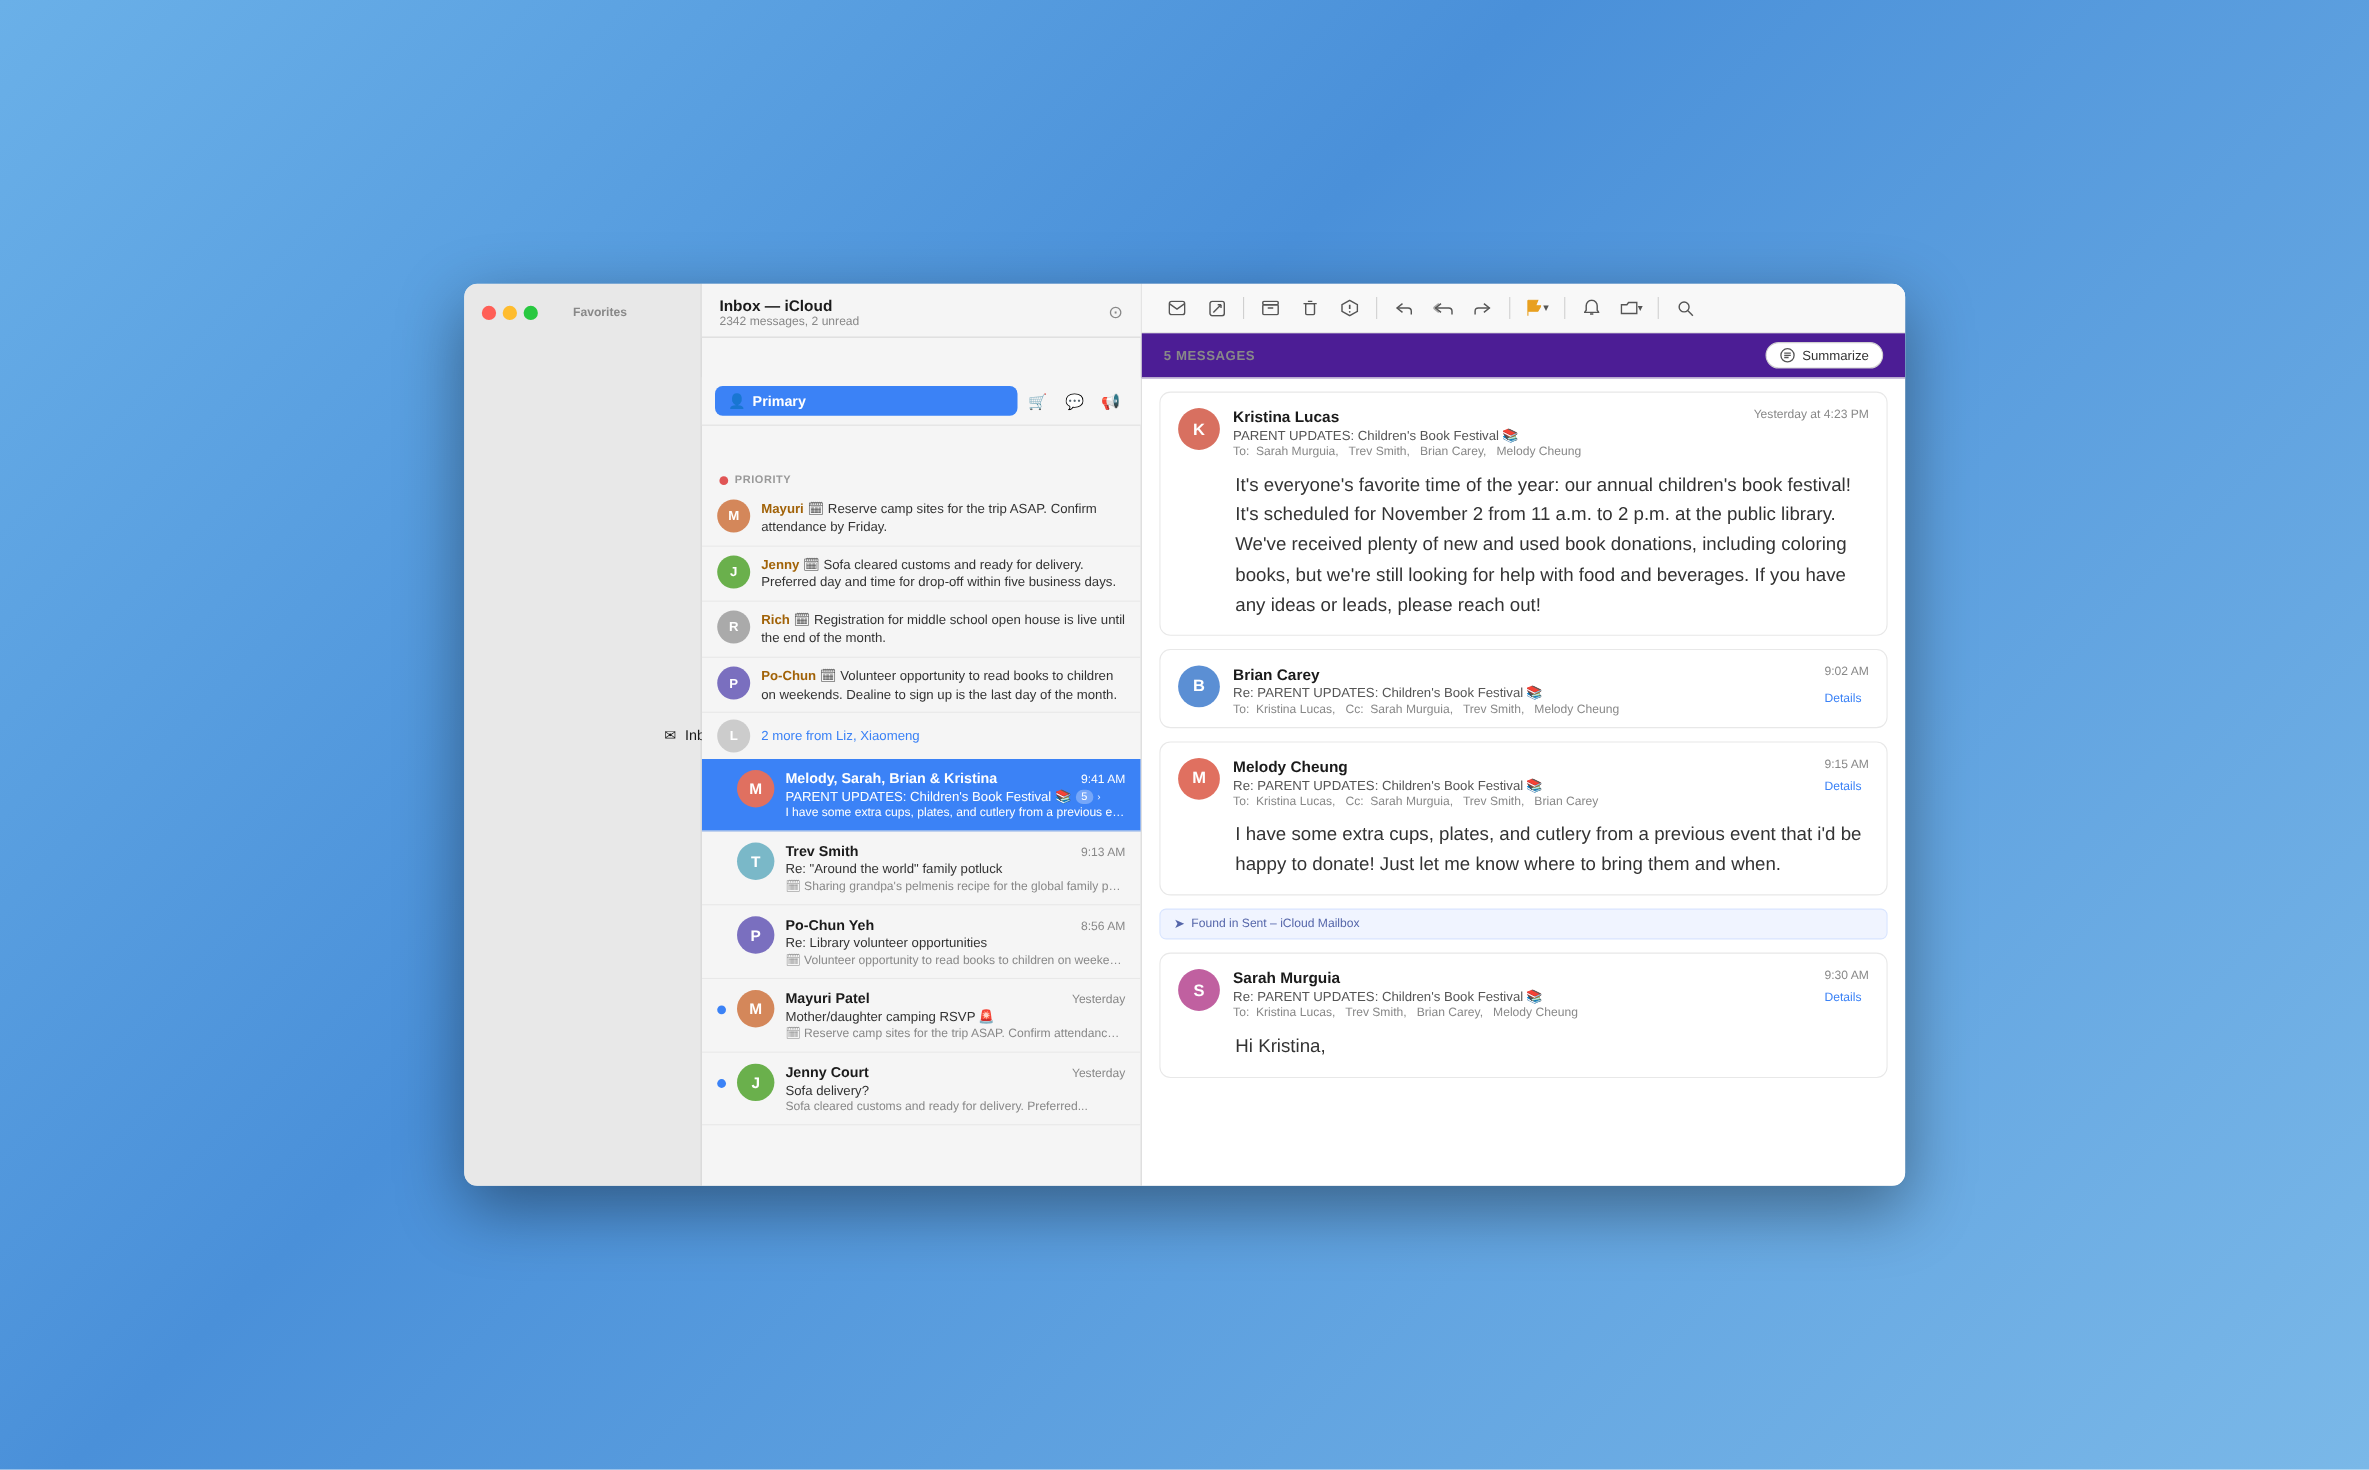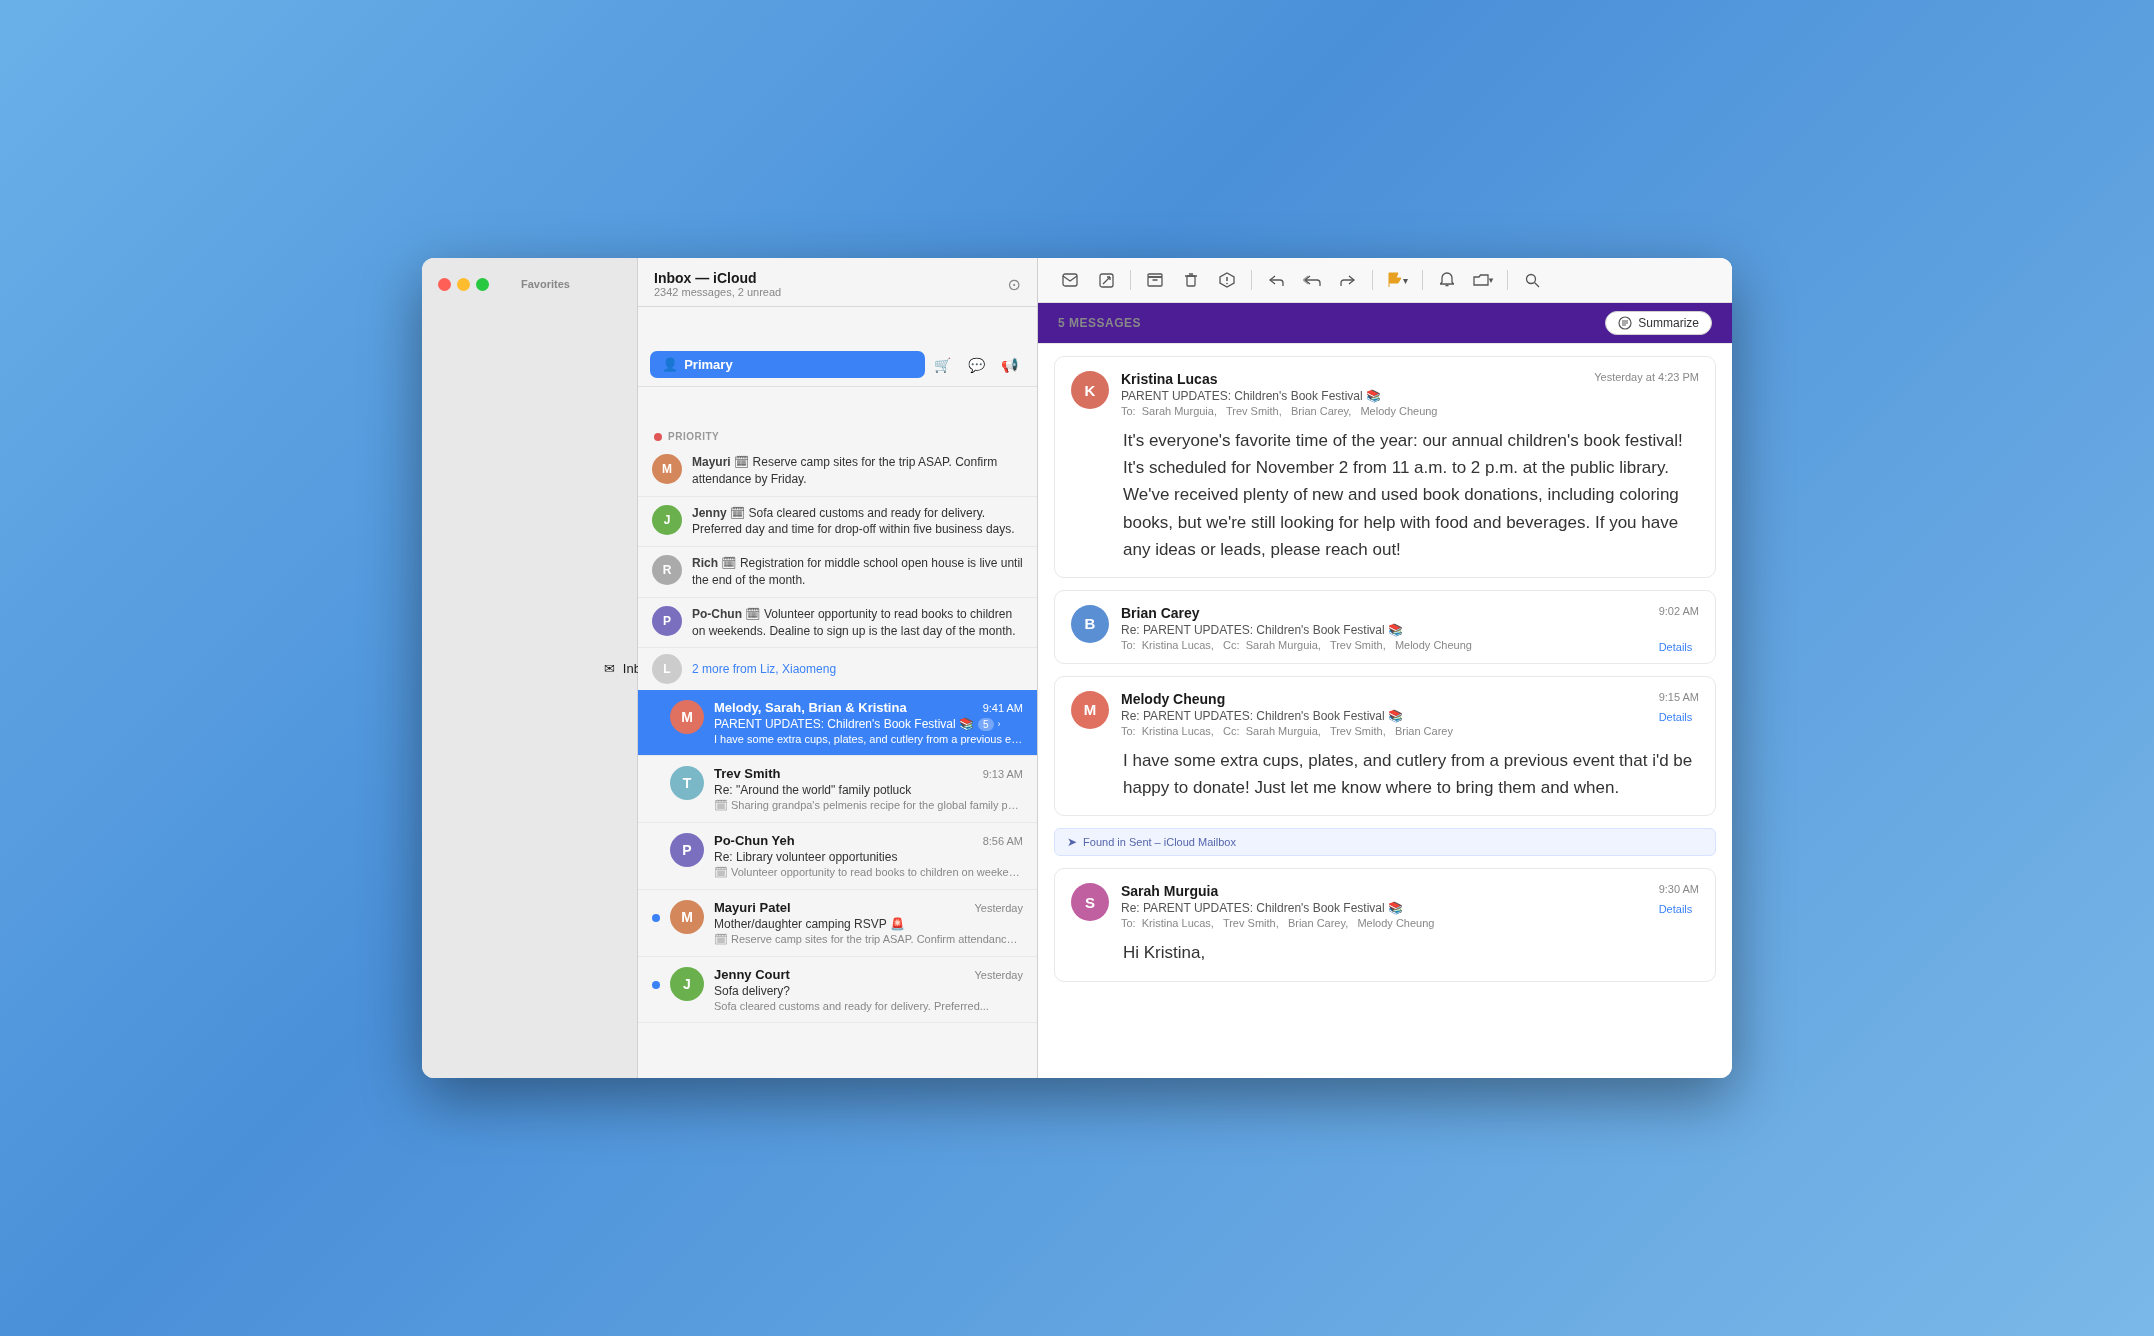--- a/index.html
+++ b/index.html
@@ -170,21 +170,21 @@
       font-size: 13px;
       font-weight: 600;
       color: white;
     }
     .priority-text {
       flex: 1;
       font-size: 12px;
       color: #333;
       line-height: 1.4;
     }
-    .priority-text strong { color: #404040; }
+    .priority-text strong { color: #a16207; }
     .priority-more {
       display: flex;
       align-items: center;
       padding: 6px 14px;
       gap: 10px;
       font-size: 12px;
       color: #3b82f6;
       cursor: pointer;
     }
     .email-item {
@@ -663,21 +663,21 @@
       </div>
 
       <div class="thread-message">
         <div class="thread-msg-header">
           <div class="msg-avatar" style="background:#5b8fd4;">B</div>
           <div class="msg-meta">
             <div class="msg-from">Brian Carey</div>
             <div class="msg-subject">Re: PARENT UPDATES: Children's Book Festival 📚</div>
             <div class="msg-to">To:&nbsp; Kristina Lucas, &nbsp; Cc:&nbsp; Sarah Murguia, &nbsp; Trev Smith, &nbsp; Melody Cheung</div>
           </div>
-          <div style="display:flex;flex-direction:column;align-items:flex-end;gap:20px;">
+          <div style="display:flex;flex-direction:column;align-items:flex-end;gap:8px;">
             <span class="msg-time">9:02 AM</span>
             <span class="msg-details-link">Details</span>
           </div>
         </div>
       </div>
 
       <div class="thread-message">
         <div class="thread-msg-header">
           <div class="msg-avatar" style="background:#e07060;">M</div>
           <div class="msg-meta">

